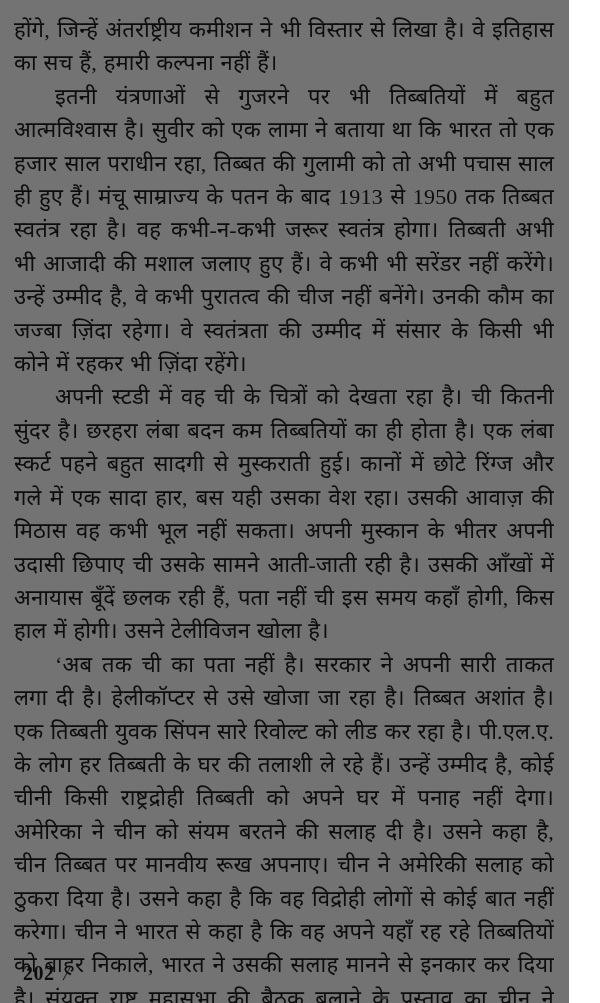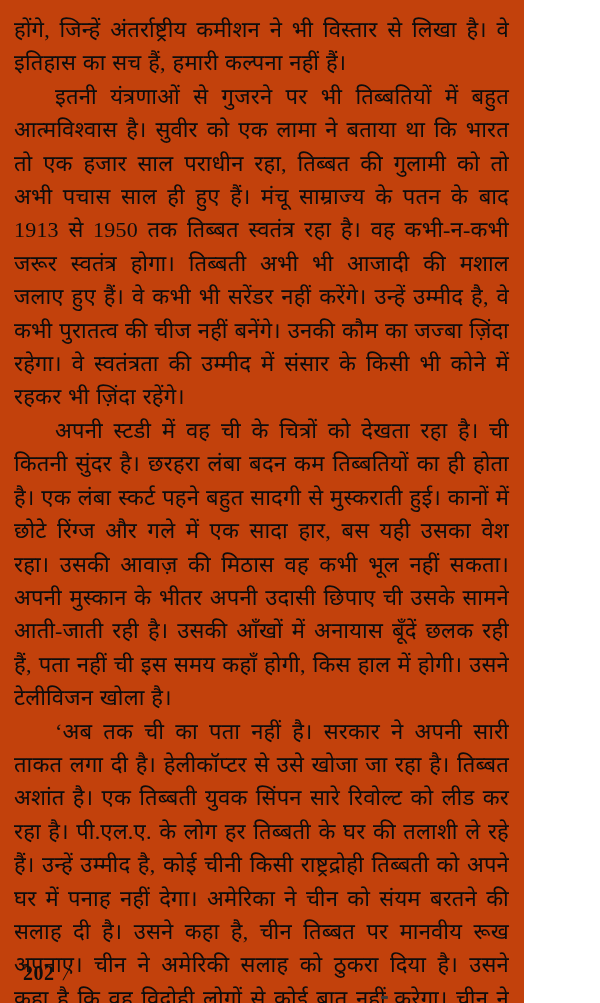--- a/index.html
+++ b/index.html
@@ -4,24 +4,25 @@
 <style>
   html, body {
     margin: 0;
     padding: 0;
     background: #ffffff;
   }
   .page {
     position: relative;
     width: 524px;
     height: 1003px;
-    background: #c2410c;
+    background: #737373;
     overflow: hidden;
     font-family: "Liberation Serif", "DejaVu Serif", serif;
     color: #0d0d0d;
+    padding-left: 45px;
   }
   .text-block {
     position: absolute;
     top: 13px;
     left: 14px;
     right: 15px;
   }
   .text-block p {
     margin: 0;
     font-size: 22px;

